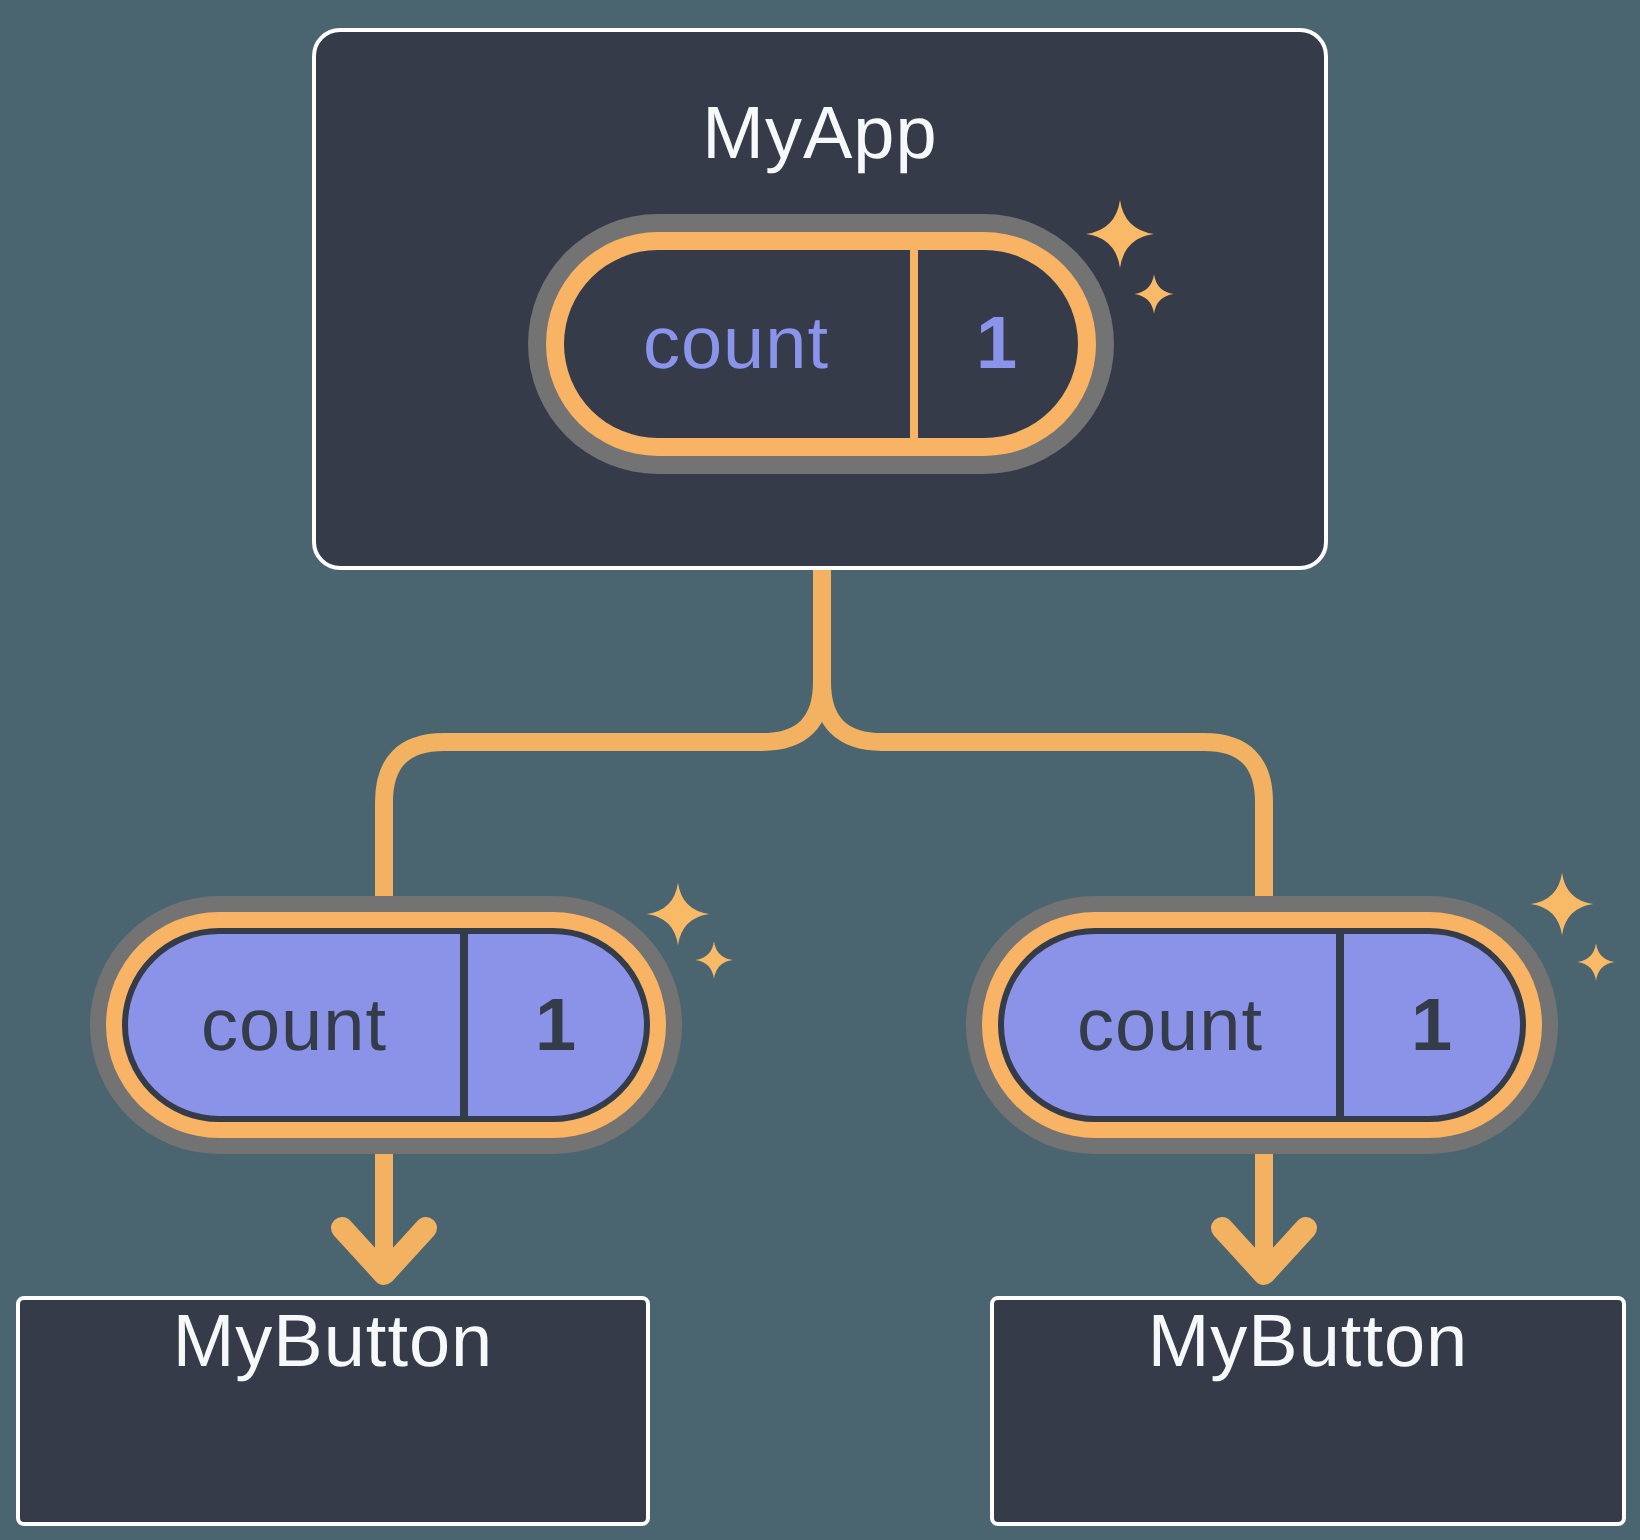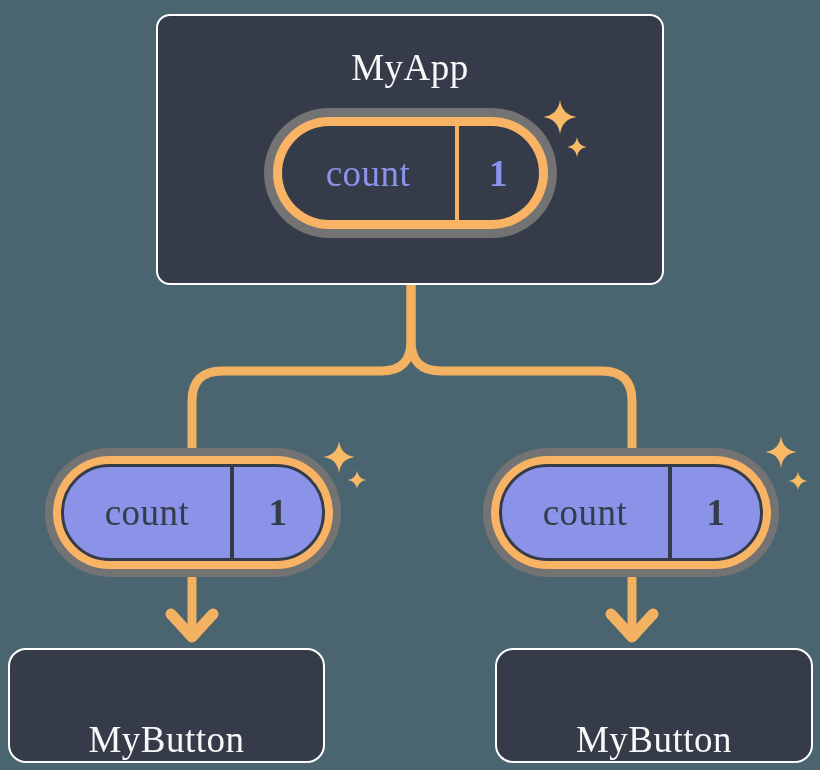--- a/index.html
+++ b/index.html
@@ -32,22 +32,22 @@
     align-items: center;
   }
   .node-app {
     left: 156px; top: 14px;
     width: 508px; height: 271px;
     border-radius: 14px;
   }
   .node-button {
     top: 648px;
     height: 115px;
-    border-radius: 18px;
-    justify-content: flex-end;
+    border-radius: 4px;
+    justify-content: flex-start;
   }
   .node-button-left  { left: 8px;   width: 317px; }
   .node-button-right { left: 495px; width: 318px; }
 
   .node-label {
     color: #f7f8fa;
     font-size: 37px;
     font-weight: 500;
     letter-spacing: 0.5px;
   }
@@ -136,21 +136,21 @@
 
 <div class="canvas">
 
   <svg class="layer layer-connectors" width="820" height="770" viewBox="0 0 820 770">
     <path class="connector-line" d="M411 284 V341 Q411 371 381 371 H222 Q192 371 192 401 V636"></path>
     <path class="connector-line" d="M411 284 V341 Q411 371 441 371 H602 Q632 371 632 401 V636"></path>
     <path class="arrow-head" d="M171 614 L192 637 L213 614"></path>
     <path class="arrow-head" d="M611 614 L632 637 L653 614"></path>
   </svg>
 
-  <div class="layer layer-nodes" style="width:820px;height:647px;font-family:Liberation Serif, serif;">
+  <div class="layer layer-nodes" style="width:820px;height:647px;">
 
     <div class="node node-app">
       <div class="node-label">MyApp</div>
       <div class="pill pill-state">
         <div class="pill-inner">
           <div class="pill-core">
             <div class="pill-cell pill-name">count</div>
             <div class="pill-divider"></div>
             <div class="pill-cell pill-value">1</div>
           </div>

